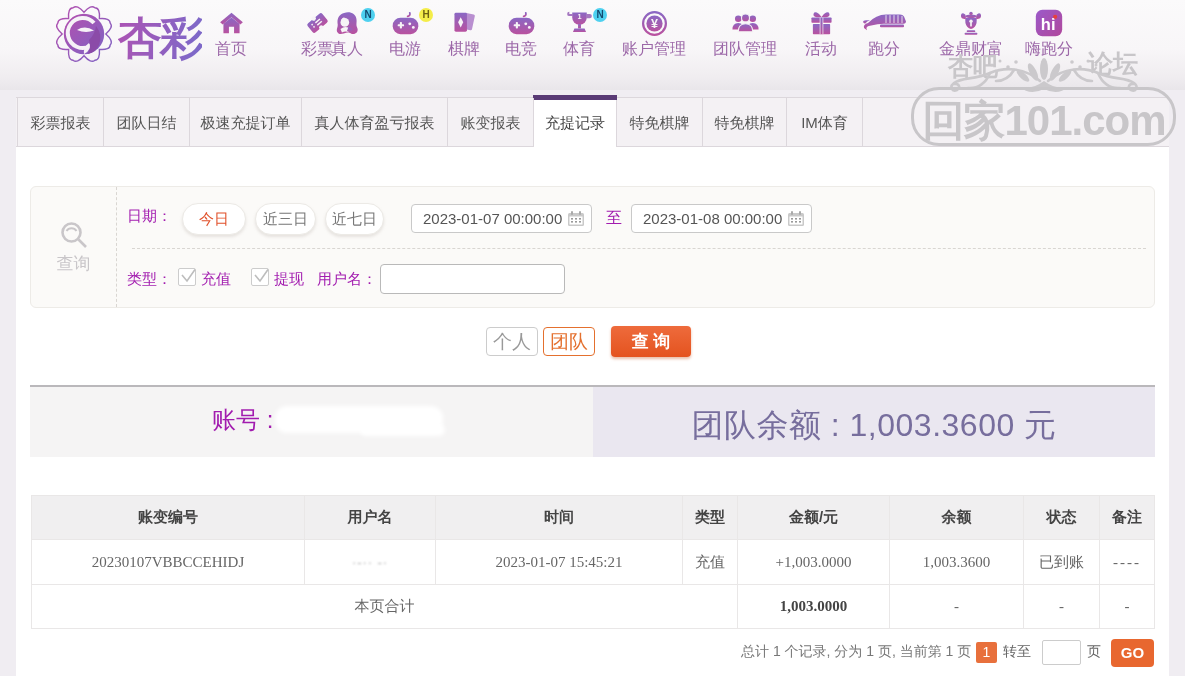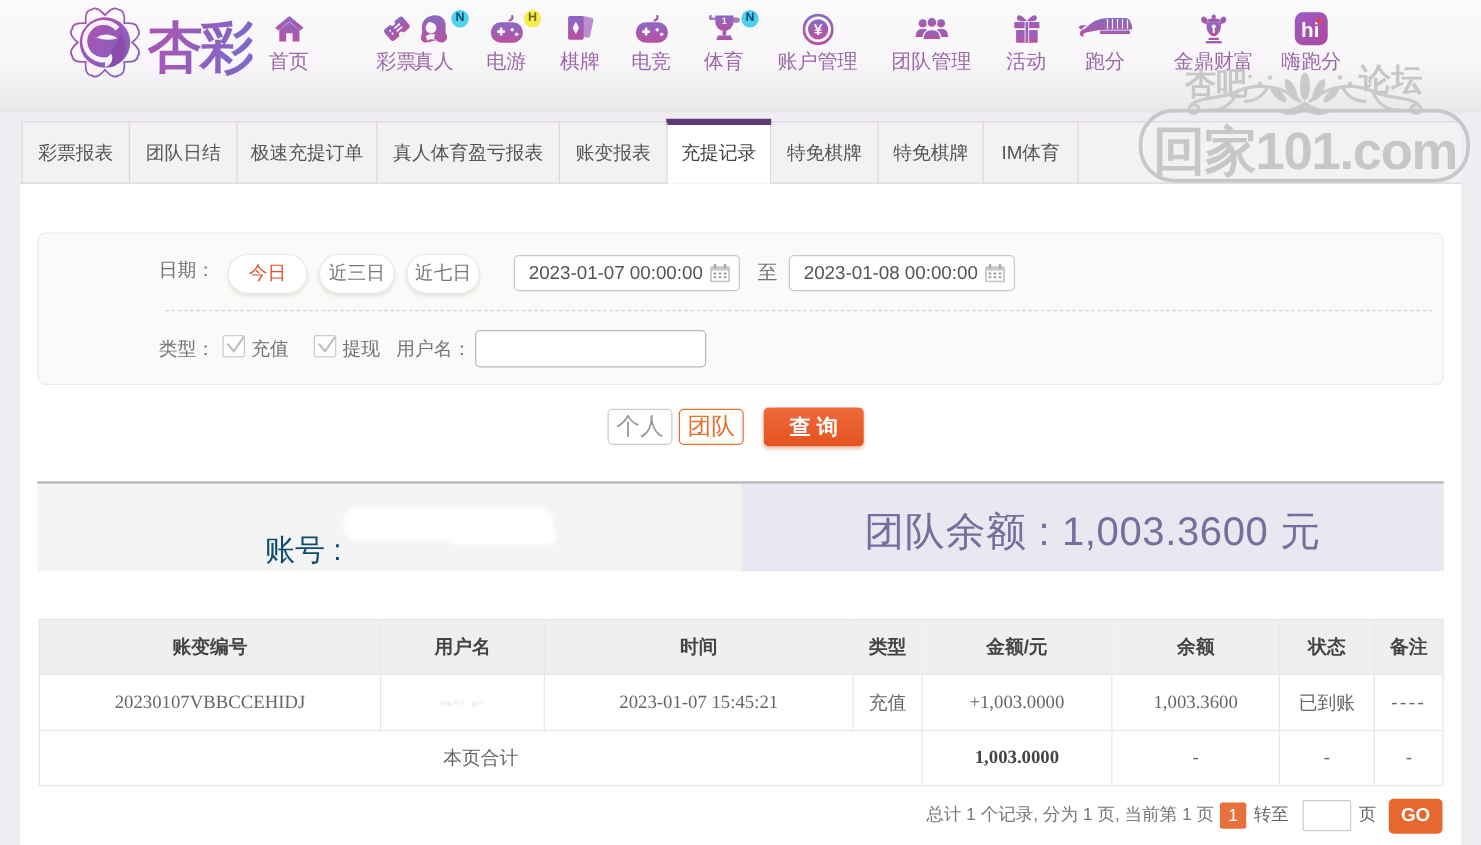--- a/index.html
+++ b/index.html
@@ -23,21 +23,21 @@
   font-size:15px; color:#555; border-right:1px solid #dcd7dc; }
 .tab.first { border-left:1px solid #dcd7dc; }
 .tab.active { background:#fff; color:#444; }
 .tab.active::before { content:""; position:absolute; left:-1px; top:-3px; width:calc(100% + 2px); height:5px; background:#5a3b76; }
 
 #panel { position:absolute; left:30px; top:186px; width:1125px; height:122px;
   background:#fbfaf8; border:1px solid #edebe7; border-radius:6px; }
 #panel .qside { position:absolute; left:0; top:0; width:86px; height:120px;
   border-right:1px dashed #d9d6d2; text-align:center; color:#c9c6c9; }
 #panel .qside .txt { font-size:17px; color:#c9c6c9; margin-top:-2px; }
-.row-label { position:absolute; font-size:15px; color:#737373; }
+.row-label { position:absolute; font-size:15px; color:#a21caf; }
 .pill { position:absolute; top:16px; height:32px; border-radius:16px; background:#fff;
   border:1px solid #eceae6; box-shadow:0 2px 3px rgba(170,160,150,.25); font-size:15px;
   color:#777; text-align:center; }
 .pill.on { color:#e0512b; }
 .dinput { position:absolute; top:17px; height:29px; background:#fff; border:1px solid #c9c9c9;
   border-radius:4px; font-size:15px; color:#555; line-height:27px; padding-left:11px; }
 .cal { position:absolute; right:7px; top:6px; width:16px; height:15px; }
 #dashsep { position:absolute; left:101px; right:8px; top:61px; border-top:1px dashed #d9d6d2; }
 .cbox { position:absolute; top:81px; width:18px; height:18px; background:#fff; border:1px solid #ccc; border-radius:2px; }
 .cbox svg { position:absolute; left:2px; top:-1px; }
@@ -47,21 +47,21 @@
 .btn { position:absolute; text-align:center; border-radius:4px; font-size:19px; }
 #b1 { left:486px; top:327px; width:52px; height:29px; line-height:27px; border:1px solid #ccc; color:#999; background:#fff; }
 #b2 { left:543px; top:327px; width:52px; height:29px; line-height:27px; border:1px solid #e4702e; color:#e4702e; background:#fff; }
 #b3 { left:611px; top:326px; width:80px; height:31px; line-height:31px;
   background:linear-gradient(180deg,#ee6b3c,#e4531f); color:#fff; font-size:17px; font-weight:bold;
   border-radius:4px; box-shadow:0 2px 3px rgba(200,90,40,.4); }
 
 #acctbar { position:absolute; left:30px; top:385px; width:1125px; height:72px;
   border-top:2px solid #bab8bb; background:#f5f4f4; }
 #acctbar .right { position:absolute; left:563px; top:0; width:562px; height:70px; background:#eae7f0; }
-#acct-label { position:absolute; left:182px; top:17px; font-size:24px; color:#0c4a6e;margin-top:20px; }
+#acct-label { position:absolute; left:182px; top:17px; font-size:24px; color:#a21caf; }
 .blur1 { position:absolute; left:245px; top:19px; width:168px; height:27px; background:#fff; border-radius:12px; filter:blur(2px); }
 .blur2 { position:absolute; left:330px; top:37px; width:85px; height:12px; background:#fff; border-radius:6px; filter:blur(2px); }
 #balance { position:absolute; left:0; right:0; top:17px; text-align:center; font-size:32px; color:#776e9d; letter-spacing:0.5px; }
 
 #tbl { position:absolute; left:31px; top:495px; border-collapse:collapse; table-layout:fixed; }
 #tbl th, #tbl td { border:1px solid #e9e7e7; text-align:center; overflow:hidden; }
 #tbl th { height:44px; background:#f0eff0; font-size:15px; color:#444; font-weight:bold; }
 #tbl td { height:44px; font-size:15px; color:#666;font-family:Liberation Serif, serif; }
 .green { color:#74a048; }
 
@@ -303,20 +303,28 @@
   <div class="tab" style="left:88px; width:86px;">团队日结</div>
   <div class="tab" style="left:174px; width:112px;">极速充提订单</div>
   <div class="tab" style="left:286px; width:146px;">真人体育盈亏报表</div>
   <div class="tab active" style="left:518px; width:83px;">充提记录</div>
   <div class="tab" style="left:432px; width:86px;">账变报表</div>
   <div class="tab" style="left:601px; width:86px;">特免棋牌</div>
   <div class="tab" style="left:687px; width:84px;">特免棋牌</div>
   <div class="tab" style="left:771px; width:76px;">IM体育</div>
 </div>
 <div id="panel">
+  <div class="qside">
+    <svg width="30" height="30" style="margin-top:33px" viewBox="0 0 30 30" fill="none" stroke="#c9c6c9" stroke-width="2.6">
+      <circle cx="12.5" cy="12.5" r="9"></circle>
+        <line x1="19.5" y1="19.5" x2="27" y2="27"></line>
+      <path d="M7.5 11 a6 6 0 0 1 10 0" stroke-width="2"></path>
+    </svg>
+    <div class="txt">查询</div>
+  </div>
   <div class="row-label" style="left:96px; top:20px;">日期：</div>
   <div class="pill on" style="left:151px; width:64px; line-height:30px;">今日</div>
   <div class="pill" style="left:224px; width:61px; line-height:30px;">近三日</div>
   <div class="pill" style="left:294px; width:59px; line-height:30px;">近七日</div>
   <div class="dinput" style="left:380px; width:181px;">2023-01-07 00:00:00
     <svg class="cal" viewBox="0 0 16 15" fill="#b9b9b9">
         <rect x="0" y="2" width="16" height="13" rx="1.5" fill="#c9c9c9"></rect>
         <rect x="1.5" y="5.5" width="13" height="8" fill="#fff"></rect>
         <rect x="3" y="0" width="2" height="4" rx="1" fill="#aaa"></rect>
         <rect x="11" y="0" width="2" height="4" rx="1" fill="#aaa"></rect>

